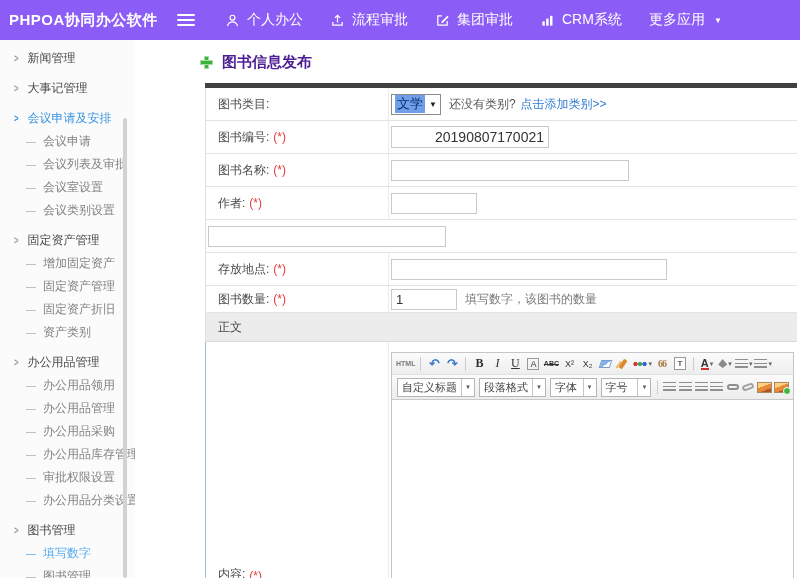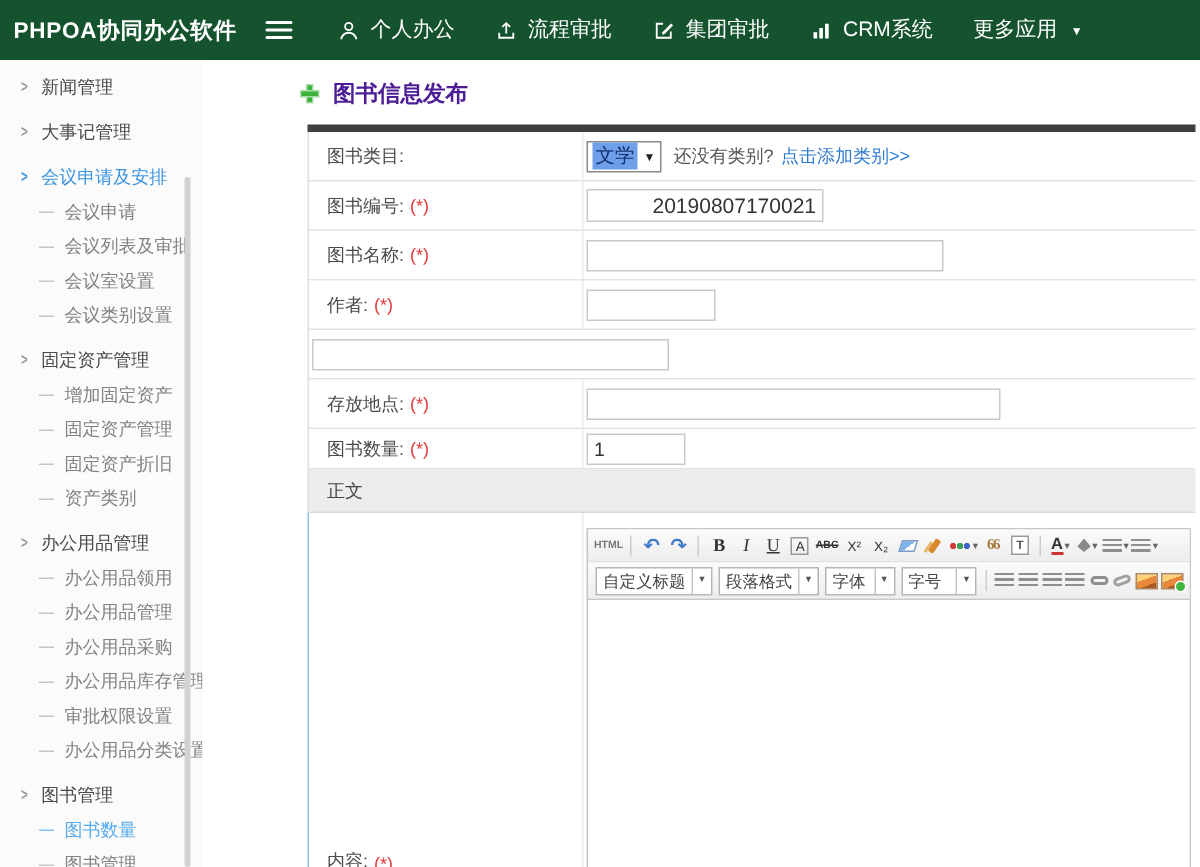--- a/index.html
+++ b/index.html
@@ -1,20 +1,20 @@
 <!DOCTYPE html>
 <html><head>
 <meta charset="utf-8">
 <style>
   * { margin:0; padding:0; box-sizing:border-box; }
   body { background:#888; font-family:"Liberation Sans","DejaVu Sans",sans-serif; }
   .app { position:relative; width:800px; height:578px; background:#fff; overflow:hidden; }
 
   
-  .topbar { position:absolute; left:0; top:0; width:800px; height:40px; background:#14532d;
+  .topbar { position:absolute; left:0; top:0; width:800px; height:40px; background:#8b5cf6;
             display:flex; align-items:center; color:#fff; }
   .logo { width:177px; padding-left:9px; font-size:15px; font-weight:bold; letter-spacing:.5px; cursor:pointer; }
   .hamb { width:18px; display:flex; flex-direction:column; gap:3px; cursor:pointer; }
   .hamb span { display:block; height:2px; background:#fff; border-radius:1px; }
   .topnav { display:flex; align-items:center; gap:27px; margin-left:30px; }
   .nav-item { display:flex; align-items:center; gap:7px; font-size:14px; cursor:pointer; white-space:nowrap; }
   .nav-ic svg { display:block; }
   .nav-caret { font-size:8px; margin-left:2px; }
 
   
@@ -240,21 +240,21 @@
         <div class="side-sub">
           <span class="pre">—</span>
           <span>办公用品分类设置</span>
         </div>
         <div class="side-group">
           <span class="pre">&gt;</span>
           <span>图书管理</span>
         </div>
         <div class="side-sub active">
           <span class="pre">—</span>
-          <span>图书数量</span>
+          <span>填写数字</span>
         </div>
         <div class="side-sub">
           <span class="pre">—</span>
           <span>图书管理</span>
         </div>
       </div>
     <div class="sb-thumb"></div>
   </aside>
 
   <main class="content">
@@ -326,20 +326,21 @@
         </div>
       </div>
 
       <div class="frow quantity">
         <div class="fl">
           <span>图书数量:</span>
           <span class="required">(*)</span>
         </div>
         <div class="ff">
           <input class="txt-input w-qty" type="text" value="1" style="">
+          <span class="hint">填写数字，该图书的数量</span>
         </div>
       </div>
 
       <div class="section-bar">
         <span>正文</span>
       </div>
 
       <div class="frow content-row">
         <div class="fl">
           <span>内容:</span>

